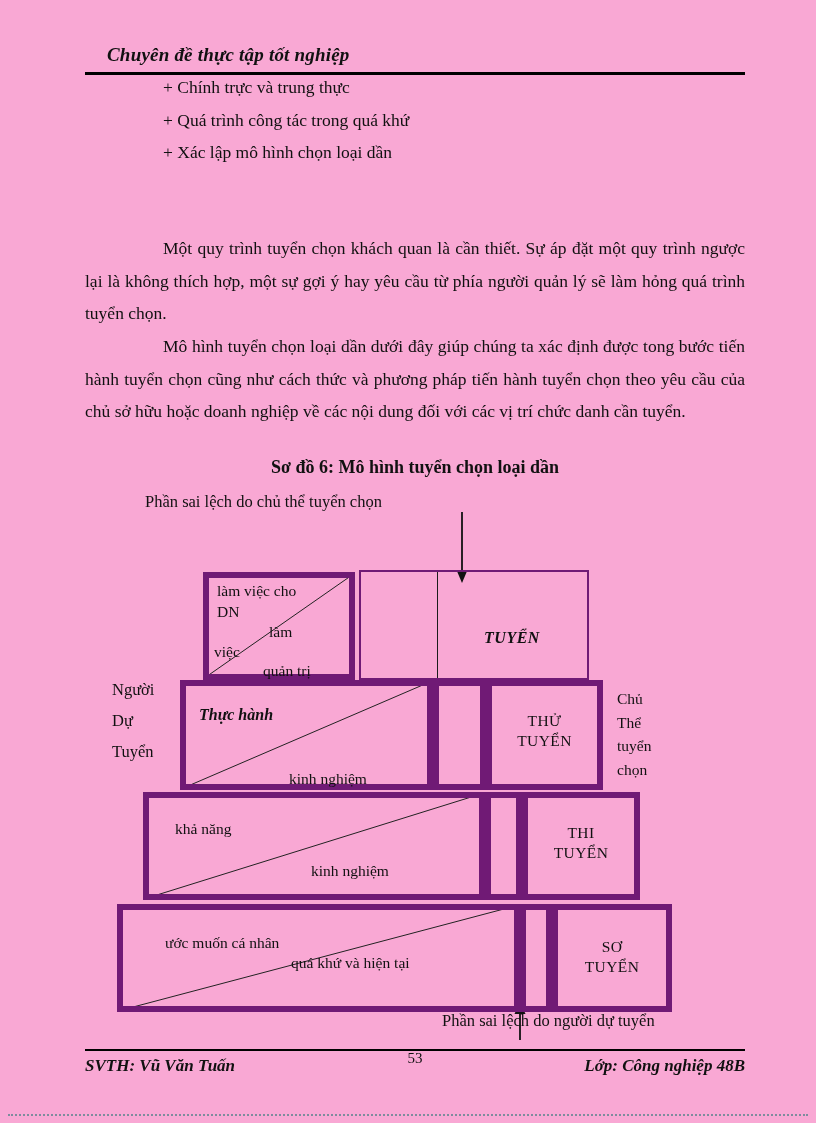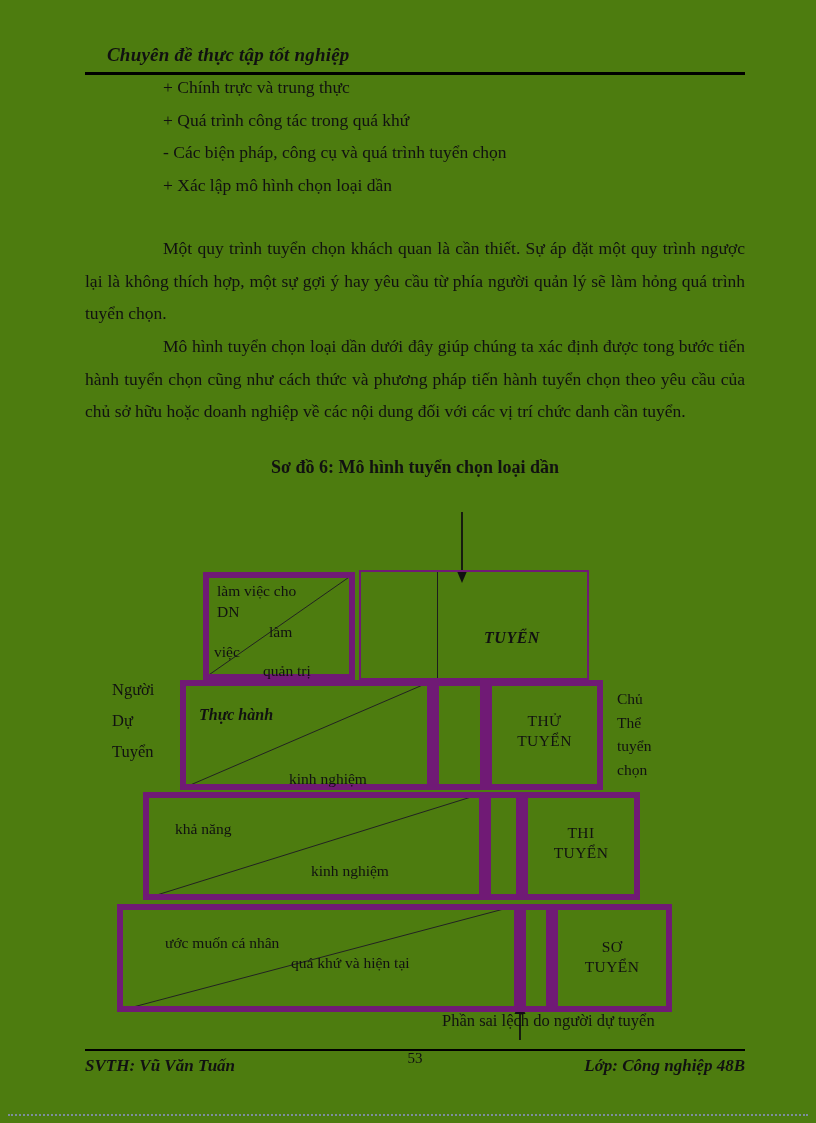--- a/index.html
+++ b/index.html
@@ -1,17 +1,17 @@
 <!DOCTYPE html>
 <html><head>
 <meta charset="utf-8">
 <style>
   html,body{margin:0;padding:0;background:#e8e8e8;}
   #page{
-    position:relative;width:816px;height:1123px;background:#4d7c0f;
+    position:relative;width:816px;height:1123px;background:#f9a8d4;
     margin:0 auto;overflow:hidden;color:#111;
     font-family:"Liberation Serif","DejaVu Serif",serif;
   }
   
   #hdr-title{position:absolute;left:107px;top:44px;font-size:19px;font-weight:bold;font-style:italic;letter-spacing:.2px;}
   #hdr-rule{position:absolute;left:85px;top:72px;width:660px;height:3px;background:#000;}
   
   .tblock{position:absolute;left:85px;width:660px;font-size:17.5px;line-height:32.6px;}
   #bullets .bl{padding-left:78px;}
   .para{text-align:justify;text-indent:78px;margin:0;}
@@ -53,28 +53,28 @@
 <body>
 
 <div id="page">
 
   <div id="hdr-title">Chuyên đề thực tập tốt nghiệp</div>
   <div id="hdr-rule"></div>
 
   <div id="bullets" class="tblock" style="top:71px;">
     <div class="bl">+ Chính trực và trung thực</div>
     <div class="bl">+ Quá trình công tác trong quá khứ</div>
-    <div class="bl">- Các biện pháp, công cụ và quá trình tuyển chọn</div>
     <div class="bl">+ Xác lập mô hình chọn loại dần</div>
   </div>
 
   <p class="tblock para" style="top:232px;">Một quy trình tuyển chọn khách quan là cần thiết.  Sự áp đặt một quy trình ngược lại  là không thích hợp, một sự gợi ý hay yêu cầu từ phía người quản lý  sẽ làm hỏng quá trình tuyển chọn.</p>
   <p class="tblock para" style="top:330px;">Mô hình tuyển chọn loại dần dưới đây giúp  chúng ta xác định được tong bước tiến hành tuyển chọn cũng như cách thức và phương pháp tiến hành tuyển chọn theo yêu  cầu của chủ sở hữu hoặc doanh nghiệp về các nội dung đối với các vị trí chức danh cần tuyển.</p>
 
   <div id="d-title">Sơ đồ 6: Mô hình tuyển chọn loại dần</div>
+  <div id="top-caption">Phần sai lệch do chủ thể tuyển chọn</div>
 
   <svg id="lines" width="816" height="1123" viewBox="0 0 816 1123">
     <line x1="203" y1="679" x2="355" y2="573" stroke="#222" stroke-width="1"></line>
     <line x1="181" y1="789" x2="432" y2="681" stroke="#222" stroke-width="1"></line>
     <line x1="144" y1="899" x2="484" y2="793" stroke="#222" stroke-width="1"></line>
     <line x1="118" y1="1011" x2="519" y2="905" stroke="#222" stroke-width="1"></line>
     <g>
       <line x1="462" y1="512" x2="462" y2="572" stroke="#111" stroke-width="1.8"></line>
       <polygon points="456.5,570 467.5,570 462,583" fill="#111"></polygon>
     </g>

